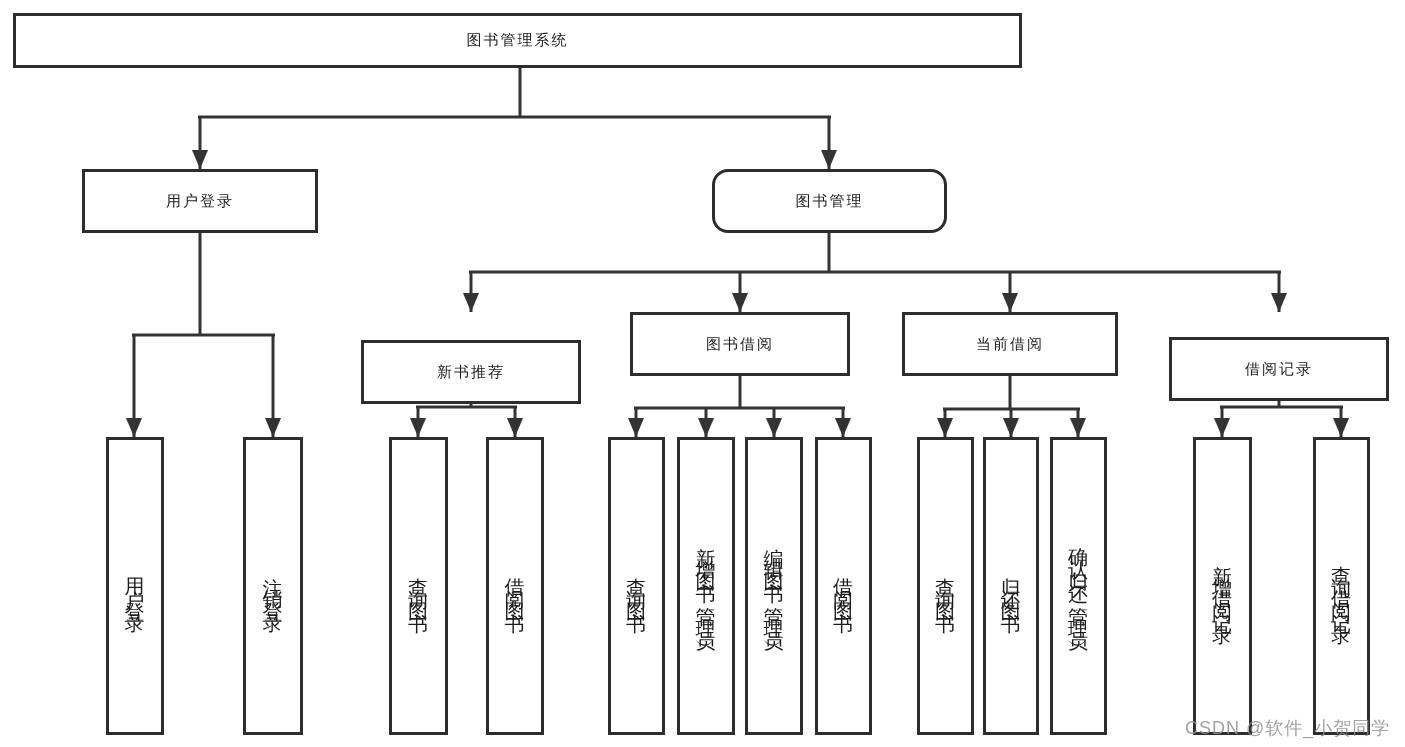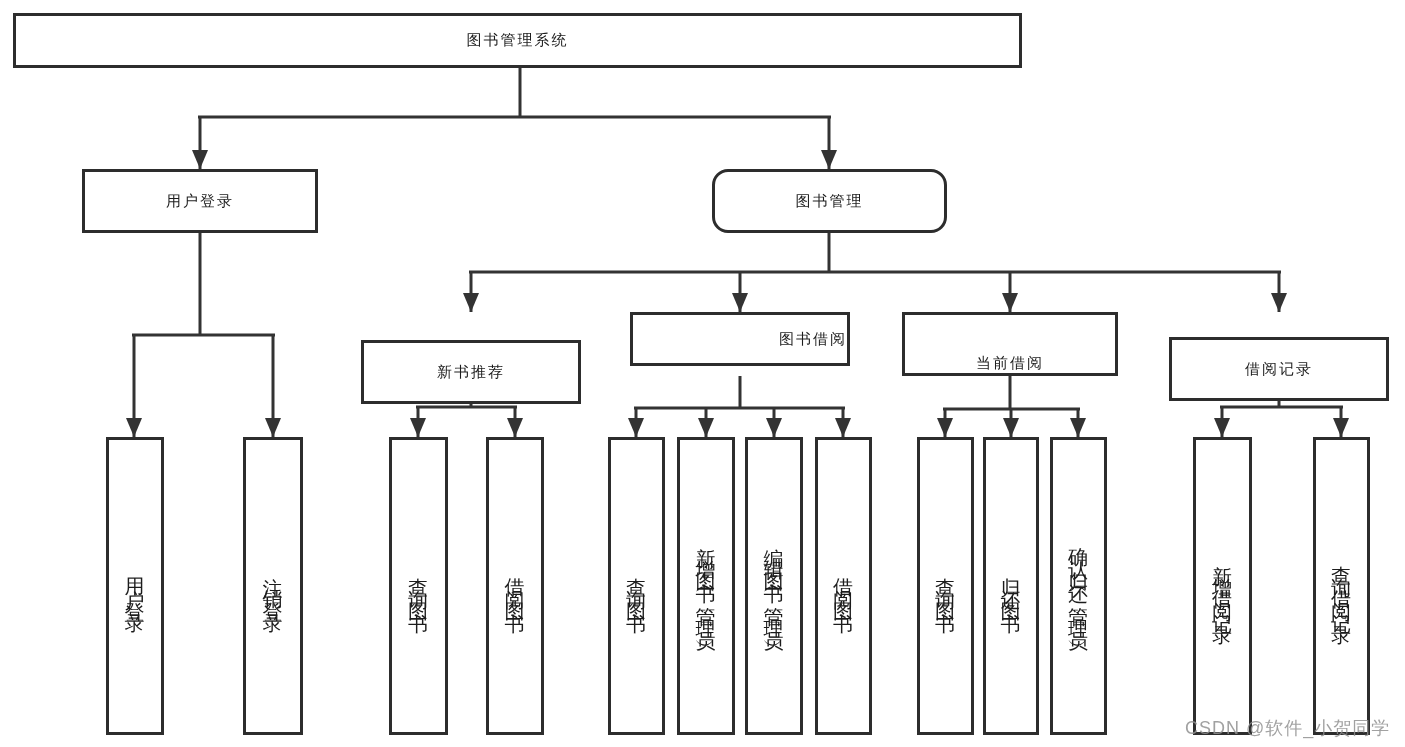--- a/index.html
+++ b/index.html
@@ -26,22 +26,22 @@
     text-orientation:mixed;
     font-size:20px;
     letter-spacing:12px;
     line-height:1;
   }
   
   #n-root      {left:13px;  top:13px;  width:1009px; height:55px;}
   #n-login     {left:82px;  top:169px; width:236px;  height:64px;}
   #n-mgmt      {left:712px; top:169px; width:235px;  height:64px;border-radius:16px;}
   #n-newbook   {left:361px; top:312px; width:220px;  height:64px;margin-top:28px;}
-  #n-borrow    {left:630px; top:312px; width:220px;  height:54px;justify-content:flex-end;}
-  #n-current   {left:902px; top:312px; width:216px;  height:64px;align-items:flex-end;}
+  #n-borrow    {left:630px; top:312px; width:220px;  height:64px;}
+  #n-current   {left:902px; top:312px; width:216px;  height:64px;}
   #n-records   {left:1169px;top:312px; width:220px;  height:64px;margin-top:25px;}
   .leaf{top:437px;height:298px;}
   #l-userlogin {left:106px; width:58px;}
   #l-logout    {left:243px; width:60px;}
   #l-nb-query  {left:389px; width:59px;}
   #l-nb-borrow {left:486px; width:58px;}
   #l-bb-query  {left:608px; width:57px;}
   #l-bb-add    {left:677px; width:58px;}
   #l-bb-edit   {left:745px; width:58px;}
   #l-bb-borrow {left:815px; width:57px;}

